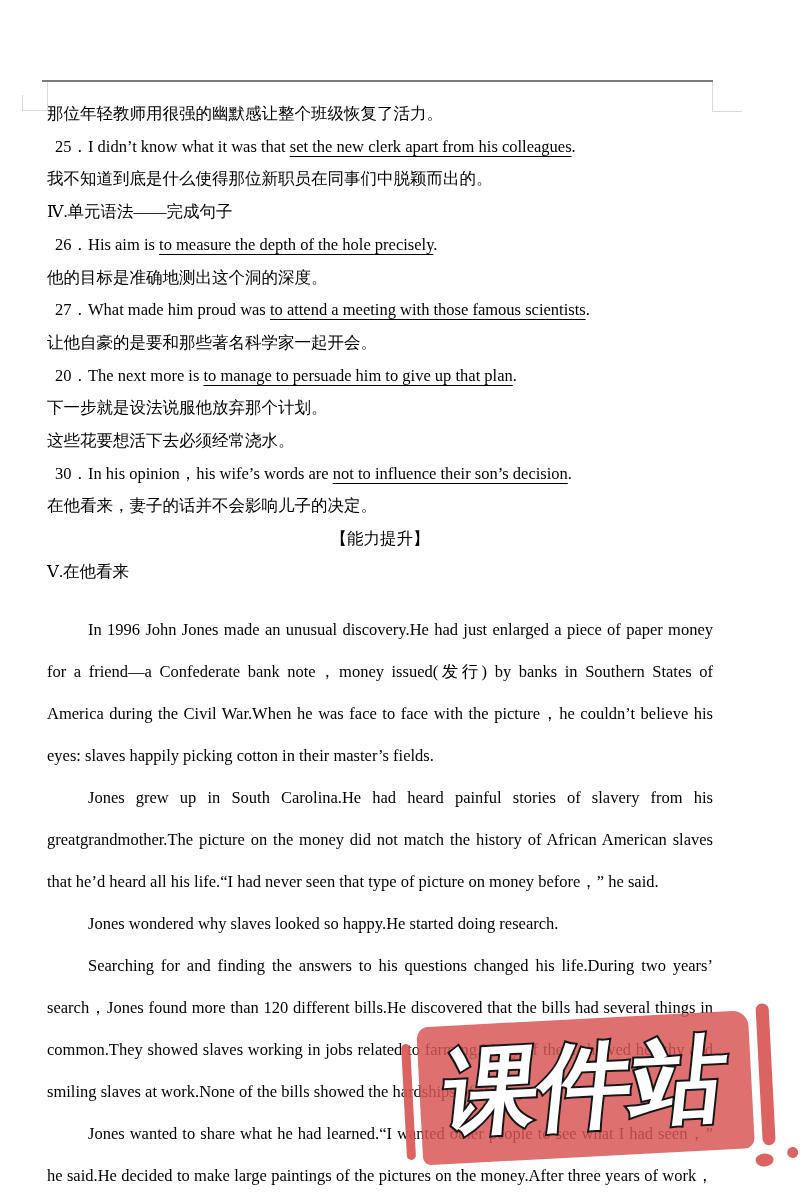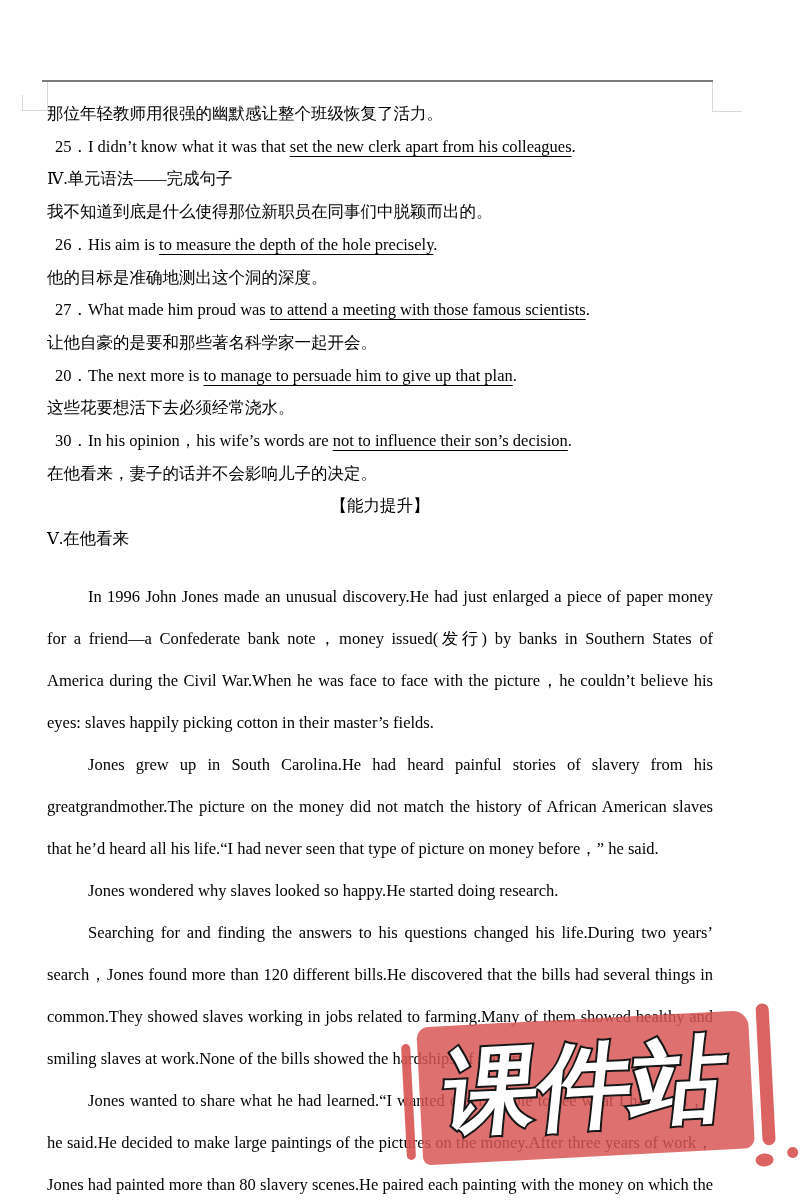--- a/index.html
+++ b/index.html
@@ -50,31 +50,32 @@
 <div class="mark mk-left-h"></div>
 <div class="mark mk-left-v2"></div>
 <div class="mark mk-right-v"></div>
 <div class="mark mk-right-h"></div>
 
 <div class="content">
   <div class="top">
     <div class="line">那位年轻教师用很强的幽默感让整个班级恢复了活力。</div>
 
     <div class="line en"><span>25．</span><span>I didn’t know what it was that </span><span class="u">set the new clerk apart from his colleagues</span><span>.</span></div>
+    <div class="line">我不知道到底是什么使得那位新职员在同事们中脱颖而出的。</div>
+
     <div class="line">Ⅳ.单元语法——完成句子</div>
-
-    <div class="line">我不知道到底是什么使得那位新职员在同事们中脱颖而出的。</div>
 
     <div class="line en"><span>26．</span><span>His aim is </span><span class="u">to measure the depth of the hole precisely</span><span>.</span></div>
     <div class="line">他的目标是准确地测出这个洞的深度。</div>
 
     <div class="line en"><span>27．</span><span>What made him proud was </span><span class="u">to attend a meeting with those famous scientists</span><span>.</span></div>
     <div class="line">让他自豪的是要和那些著名科学家一起开会。</div>
 
     <div class="line en"><span>20．</span><span>The next more is </span><span class="u">to manage to persuade him to give up that plan</span><span>.</span></div>
+    <div class="line">下一步就是设法说服他放弃那个计划。</div>
 
     <div class="line">这些花要想活下去必须经常浇水。</div>
 
     <div class="line en"><span>30．</span><span>In his opinion，his wife’s words are </span><span class="u">not to influence their son’s decision</span><span>.</span></div>
     <div class="line">在他看来，妻子的话并不会影响儿子的决定。</div>
 
     <div class="line center">【能力提升】</div>
     <div class="line">Ⅴ.在他看来</div>
   </div>
 

